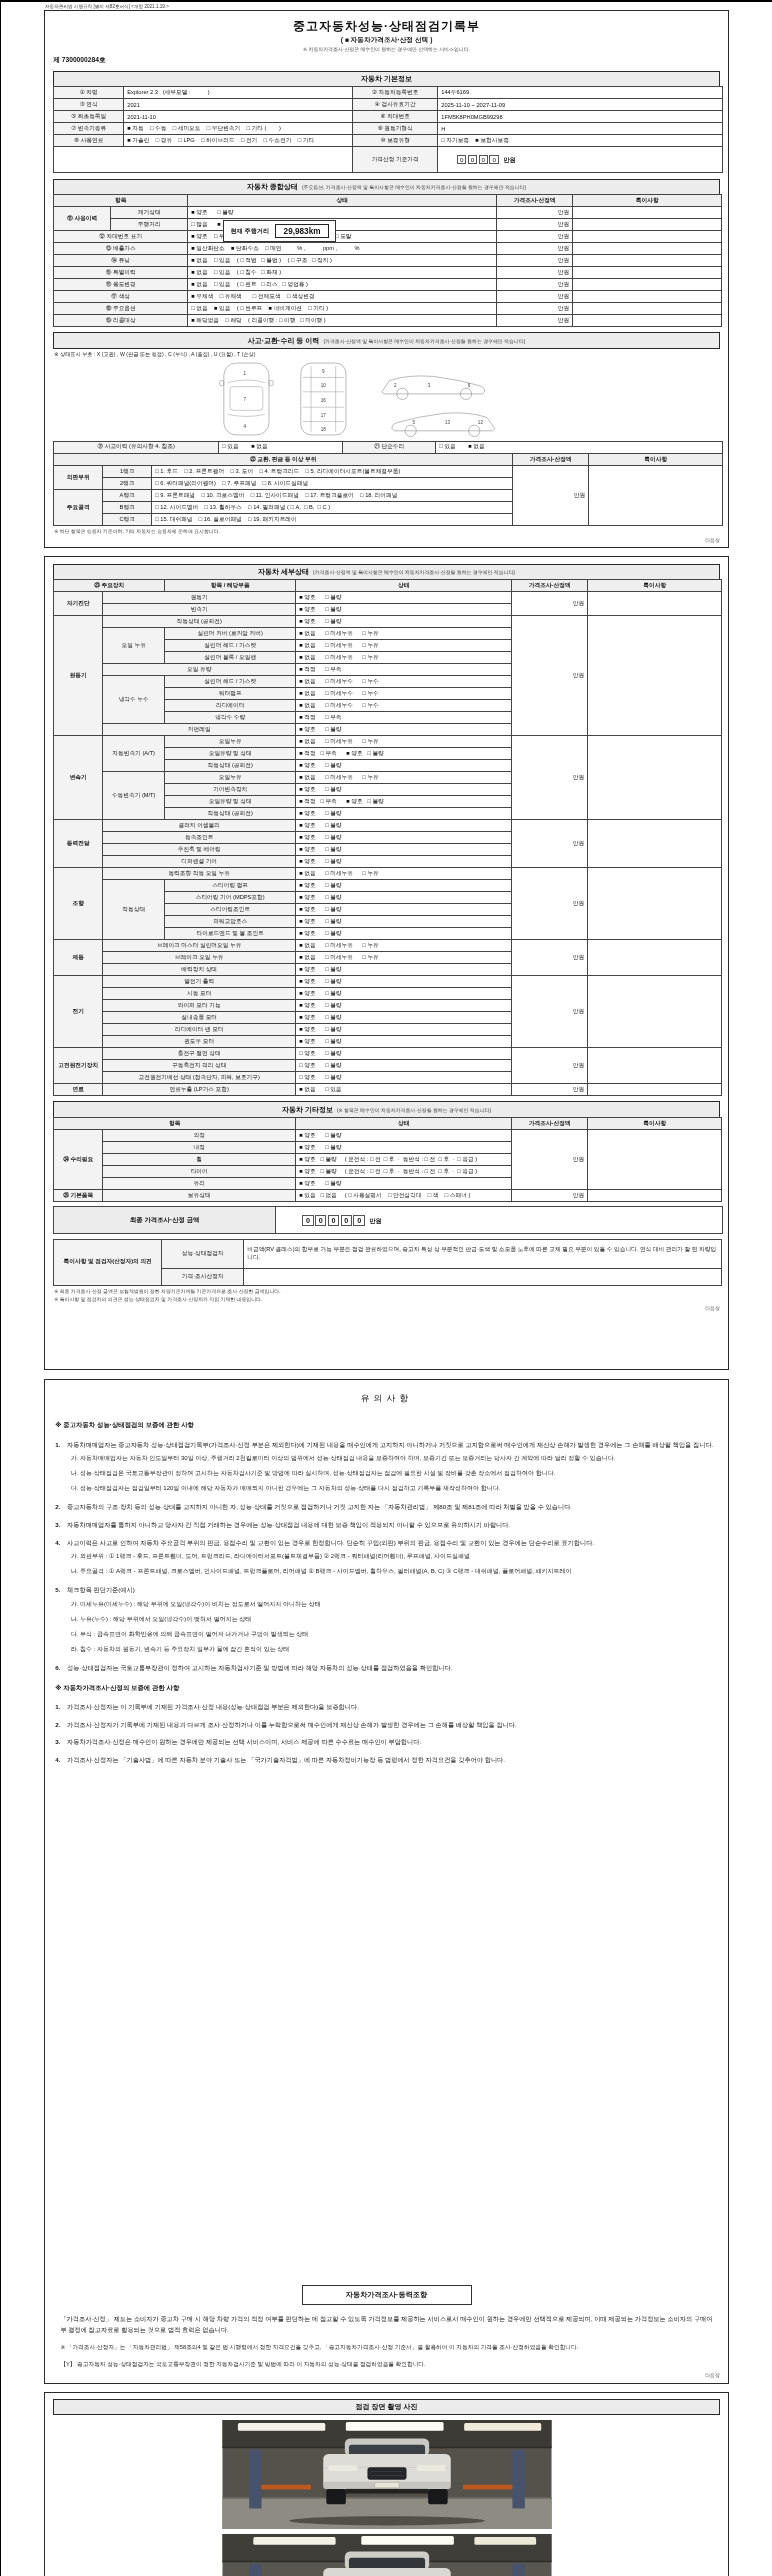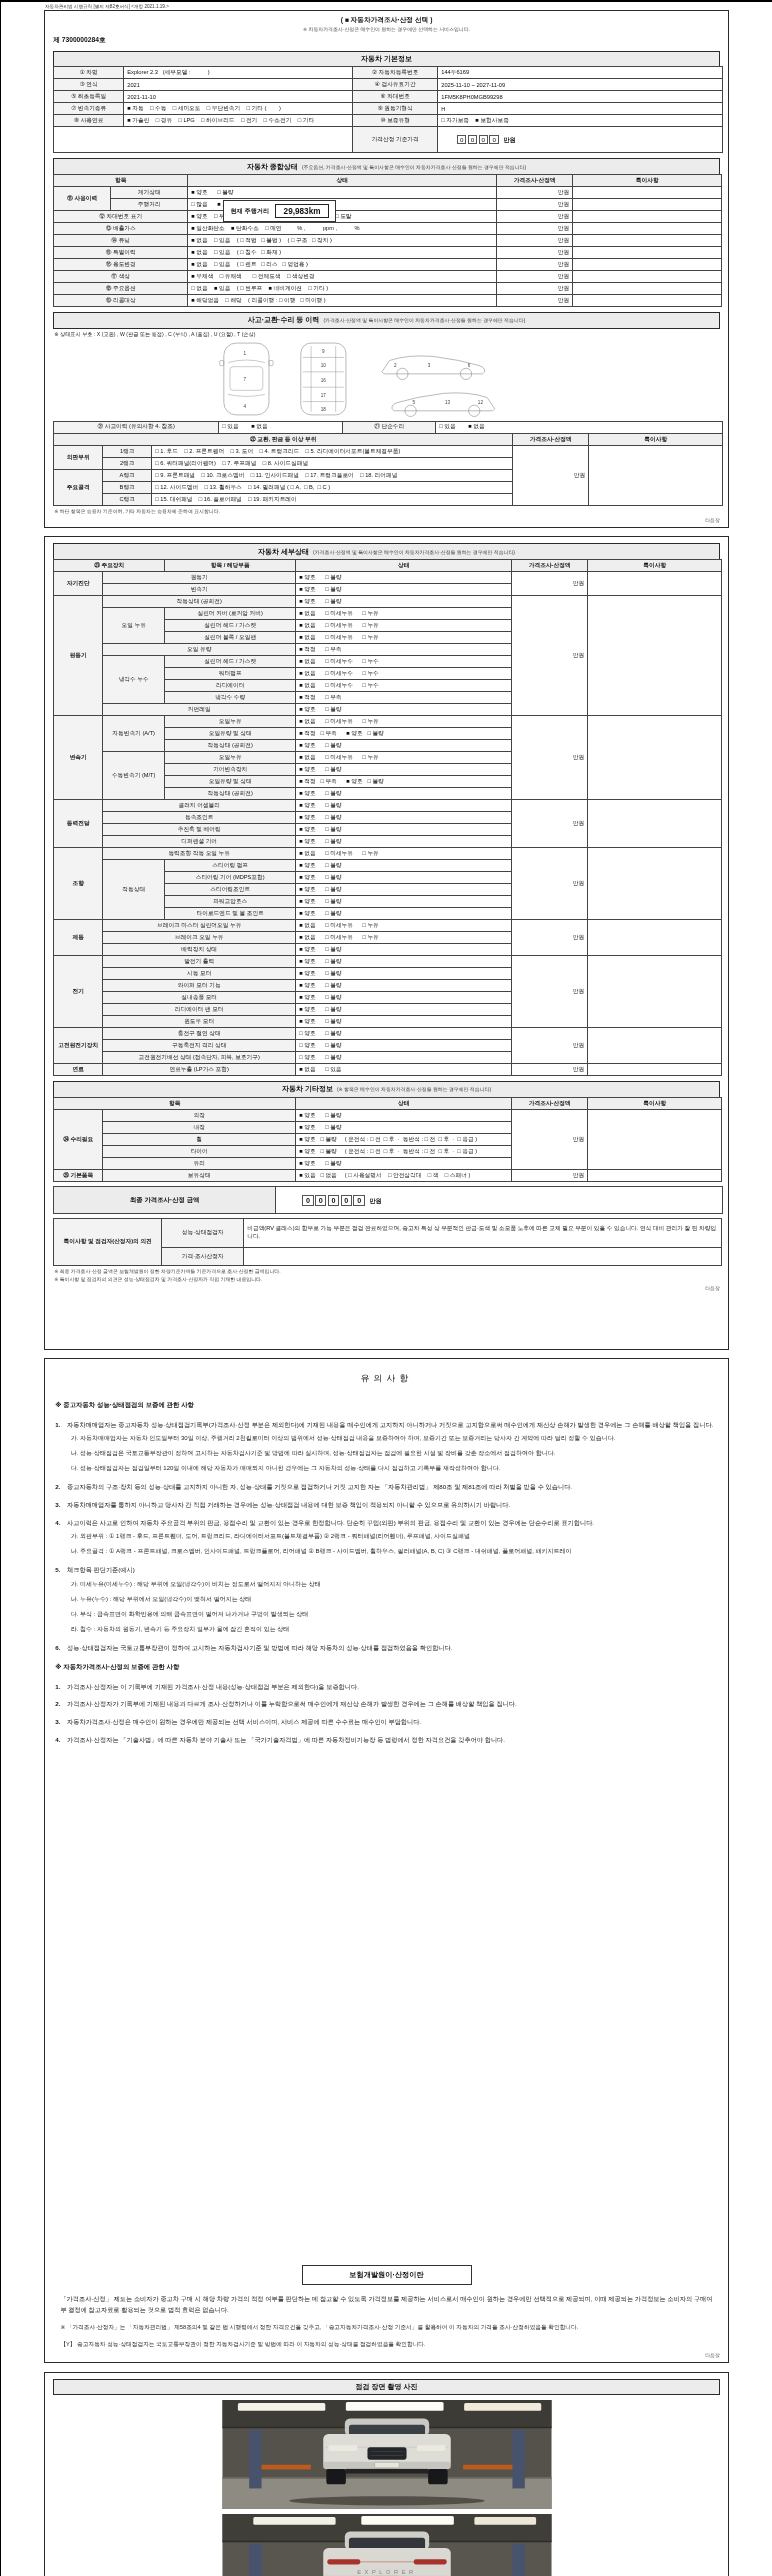--- a/index.html
+++ b/index.html
@@ -54,20 +54,21 @@
 </head>
 <body>
 
 <div class="edge-top"></div>
 <div class="edge-left"></div>
 
 <div class="doc">
   <div class="formref">자동차관리법 시행규칙 [별지 제82호서식] &lt;개정 2021.1.19.&gt;</div>
 
   <section class="sheet">
+    <h1 class="title">중고자동차성능·상태점검기록부</h1>
     <div class="subtitle">( ■ 자동차가격조사·산정 선택 )</div>
     <div class="subnote">※ 자동차가격조사·산정은 매수인이 원하는 경우에만 선택하는 서비스입니다.</div>
     <div class="docno">제 7300000284호</div>
 
     <div class="secbar"><span>자동차 기본정보</span></div>
     <table class="t">
       <colgroup>
           <col style="width:70px">
           <col style="width:229px">
           <col style="width:85px">
@@ -669,21 +670,21 @@
         <span class="nnum">3.</span>
         <span>자동차가격조사·산정은 매수인이 원하는 경우에만 제공되는 선택 서비스이며, 서비스 제공에 따른 수수료는 매수인이 부담합니다.</span>
       </div>
     <div class="nitem">
         <span class="nnum">4.</span>
         <span>가격조사·산정자는 「기술사법」에 따른 자동차 분야 기술사 또는 「국가기술자격법」에 따른 자동차정비기능장 등 법령에서 정한 자격요건을 갖추어야 합니다.</span>
       </div>
 
     <div class="spacer"></div>
 
-    <div class="pricebox-title">보험개발원이·산정이란</div>
+    <div class="pricebox-title">자동차가격조사·동력조향</div>
     <div class="boxtext">「가격조사·산정」 제도는 소비자가 중고차 구매 시 해당 차량 가격의 적정 여부를 판단하는 데 참고할 수 있도록 가격정보를 제공하는 서비스로서 매수인이 원하는 경우에만 선택적으로 제공되며, 이때 제공되는 가격정보는 소비자의 구매여부 결정에 참고자료로 활용되는 것으로 법적 효력은 없습니다.</div>
     <div class="nfoot">※ 「가격조사·산정자」는 「자동차관리법」 제58조의4 및 같은 법 시행령에서 정한 자격요건을 갖추고, 「중고자동차가격조사·산정 기준서」를 활용하여 이 자동차의 가격을 조사·산정하였음을 확인합니다.</div>
     <div class="nfoot">【Y】 중고자동차 성능·상태점검자는 국토교통부장관이 정한 자동차검사기준 및 방법에 따라 이 자동차의 성능·상태를 점검하였음을 확인합니다.</div>
     <div class="nextpage">다음장</div>
   </section>
 
   <section class="sheet" style="min-height:257px;">
     <div class="secbar" style="margin-top:1px;"><span>점검 장면 촬영 사진</span></div>
 
     <div class="photo-frame">

